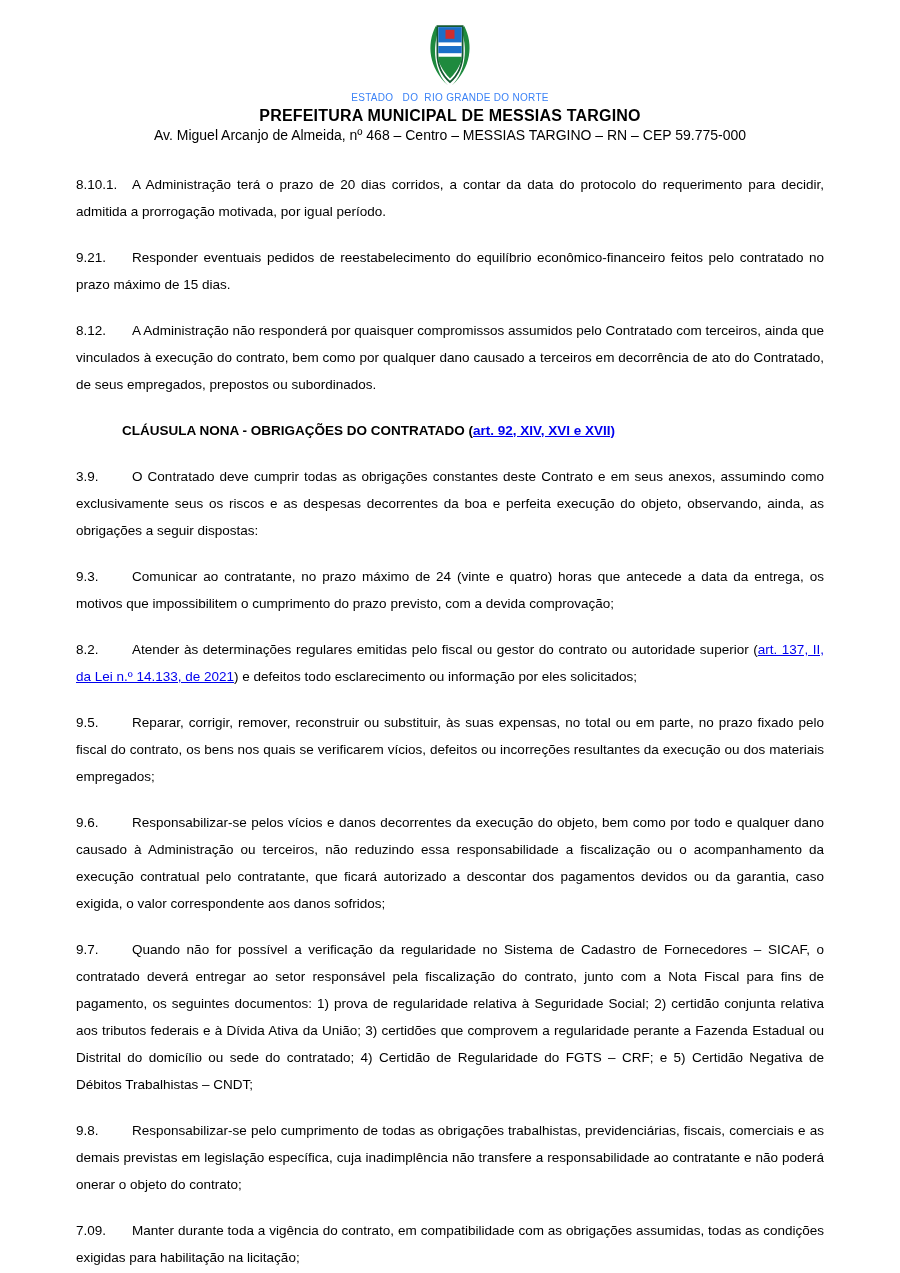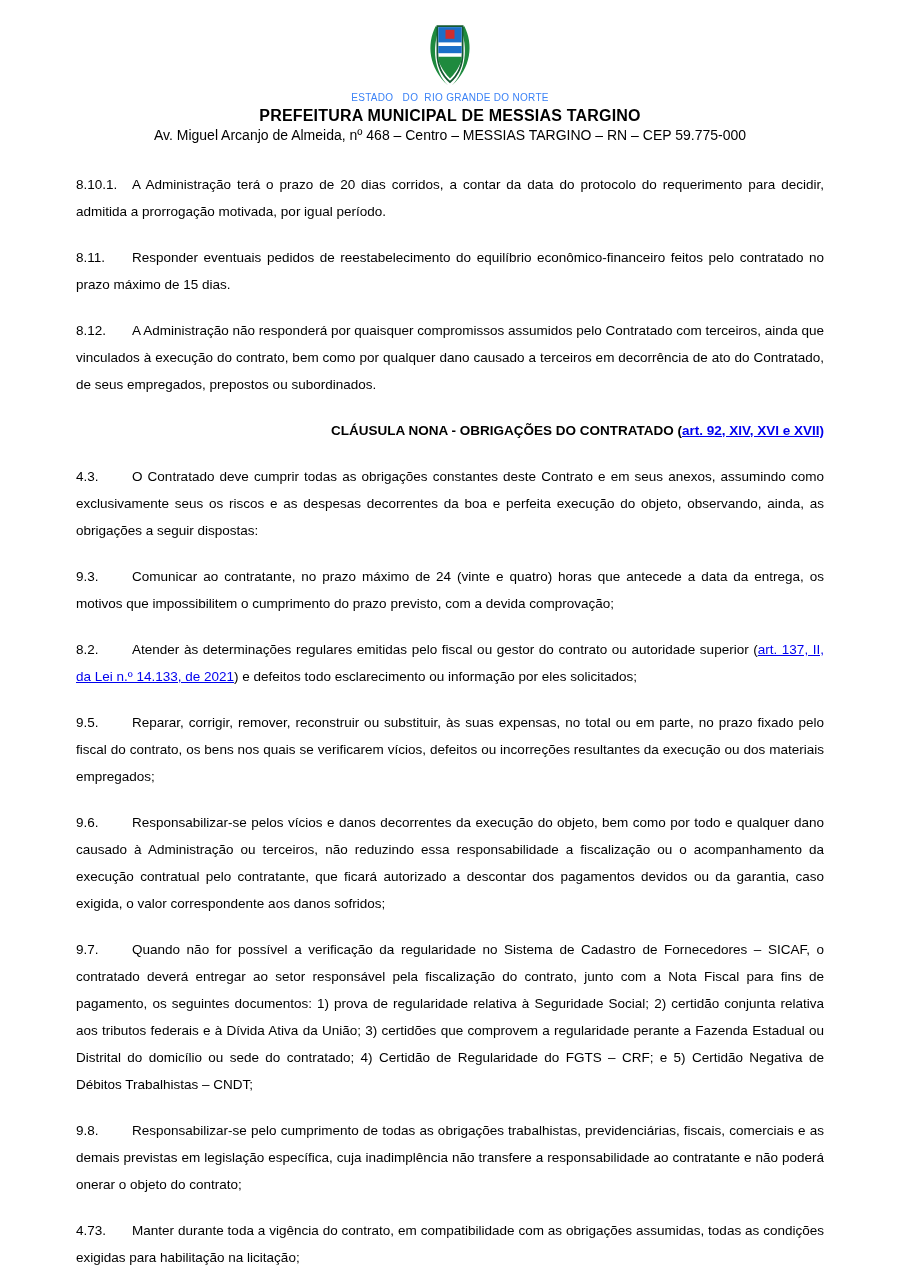--- a/index.html
+++ b/index.html
@@ -43,21 +43,21 @@
     text-align: justify;
   }
   .para { margin-bottom: 19px; }
   .num {
     display: inline-block;
     min-width: 56px;
   }
   .heading {
     font-weight: bold;
     padding-left: 46px;
-    text-align: right;
+    text-align: left;
   }
   .link {
     color: var(--link-color, #0000EE);
     text-decoration: underline;
     cursor: pointer;
   }
   .heading .link { font-weight: bold; }
 </style>
 </head>
 <body>
@@ -76,26 +76,26 @@
         <path d="M17 44 C21 54 26 60 30 64 C34 60 39 54 43 44 V40 H17 Z" fill="#1e8a3e"></path>
       </svg>
     </div>
     <div class="state-line">ESTADO   DO  RIO GRANDE DO NORTE</div>
     <h1 class="title">PREFEITURA MUNICIPAL DE MESSIAS TARGINO</h1>
     <div class="addr">Av. Miguel Arcanjo de Almeida, nº 468 – Centro – MESSIAS TARGINO – RN – CEP 59.775-000</div>
   </header>
 
   <main class="doc-body">
       <p class="para"><span class="num">8.10.1.</span><span>A Administração terá o prazo de 20 dias corridos, a contar da data do protocolo do requerimento para decidir, admitida a prorrogação motivada, por igual período.</span></p>
-      <p class="para"><span class="num">8.11.</span><span>Responder eventuais pedidos de reestabelecimento do equilíbrio econômico-financeiro feitos pelo contratado no prazo máximo de 15 dias.</span></p>
+      <p class="para"><span class="num">9.21.</span><span>Responder eventuais pedidos de reestabelecimento do equilíbrio econômico-financeiro feitos pelo contratado no prazo máximo de 15 dias.</span></p>
       <p class="para"><span class="num">8.12.</span><span>A Administração não responderá por quaisquer compromissos assumidos pelo Contratado com terceiros, ainda que vinculados à execução do contrato, bem como por qualquer dano causado a terceiros em decorrência de ato do Contratado, de seus empregados, prepostos ou subordinados.</span></p>
       <p class="para heading"><span>CLÁUSULA NONA - OBRIGAÇÕES DO CONTRATADO (</span><span class="link">art. 92, XIV, XVI e XVII)</span></p>
-      <p class="para"><span class="num">4.3.</span><span>O Contratado deve cumprir todas as obrigações constantes deste Contrato e em seus anexos, assumindo como exclusivamente seus os riscos e as despesas decorrentes da boa e perfeita execução do objeto, observando, ainda, as obrigações a seguir dispostas:</span></p>
+      <p class="para"><span class="num">3.9.</span><span>O Contratado deve cumprir todas as obrigações constantes deste Contrato e em seus anexos, assumindo como exclusivamente seus os riscos e as despesas decorrentes da boa e perfeita execução do objeto, observando, ainda, as obrigações a seguir dispostas:</span></p>
       <p class="para"><span class="num">9.3.</span><span>Comunicar ao contratante, no prazo máximo de 24 (vinte e quatro) horas que antecede a data da entrega, os motivos que impossibilitem o cumprimento do prazo previsto, com a devida comprovação;</span></p>
       <p class="para"><span class="num">8.2.</span><span>Atender às determinações regulares emitidas pelo fiscal ou gestor do contrato ou autoridade superior (</span><span class="link">art. 137, II, da Lei n.º 14.133, de 2021</span><span>) e defeitos todo esclarecimento ou informação por eles solicitados;</span></p>
       <p class="para"><span class="num">9.5.</span><span>Reparar, corrigir, remover, reconstruir ou substituir, às suas expensas, no total ou em parte, no prazo fixado pelo fiscal do contrato, os bens nos quais se verificarem vícios, defeitos ou incorreções resultantes da execução ou dos materiais empregados;</span></p>
       <p class="para"><span class="num">9.6.</span><span>Responsabilizar-se pelos vícios e danos decorrentes da execução do objeto, bem como por todo e qualquer dano causado à Administração ou terceiros, não reduzindo essa responsabilidade a fiscalização ou o acompanhamento da execução contratual pelo contratante, que ficará autorizado a descontar dos pagamentos devidos ou da garantia, caso exigida, o valor correspondente aos danos sofridos;</span></p>
       <p class="para"><span class="num">9.7.</span><span>Quando não for possível a verificação da regularidade no Sistema de Cadastro de Fornecedores – SICAF, o contratado deverá entregar ao setor responsável pela fiscalização do contrato, junto com a Nota Fiscal para fins de pagamento, os seguintes documentos: 1) prova de regularidade relativa à Seguridade Social; 2) certidão conjunta relativa aos tributos federais e à Dívida Ativa da União; 3) certidões que comprovem a regularidade perante a Fazenda Estadual ou Distrital do domicílio ou sede do contratado; 4) Certidão de Regularidade do FGTS – CRF; e 5) Certidão Negativa de Débitos Trabalhistas – CNDT;</span></p>
       <p class="para"><span class="num">9.8.</span><span>Responsabilizar-se pelo cumprimento de todas as obrigações trabalhistas, previdenciárias, fiscais, comerciais e as demais previstas em legislação específica, cuja inadimplência não transfere a responsabilidade ao contratante e não poderá onerar o objeto do contrato;</span></p>
-      <p class="para"><span class="num">4.73.</span><span>Manter durante toda a vigência do contrato, em compatibilidade com as obrigações assumidas, todas as condições exigidas para habilitação na licitação;</span></p>
+      <p class="para"><span class="num">7.09.</span><span>Manter durante toda a vigência do contrato, em compatibilidade com as obrigações assumidas, todas as condições exigidas para habilitação na licitação;</span></p>
     </main>
 
 </div>
 
 </body></html>

